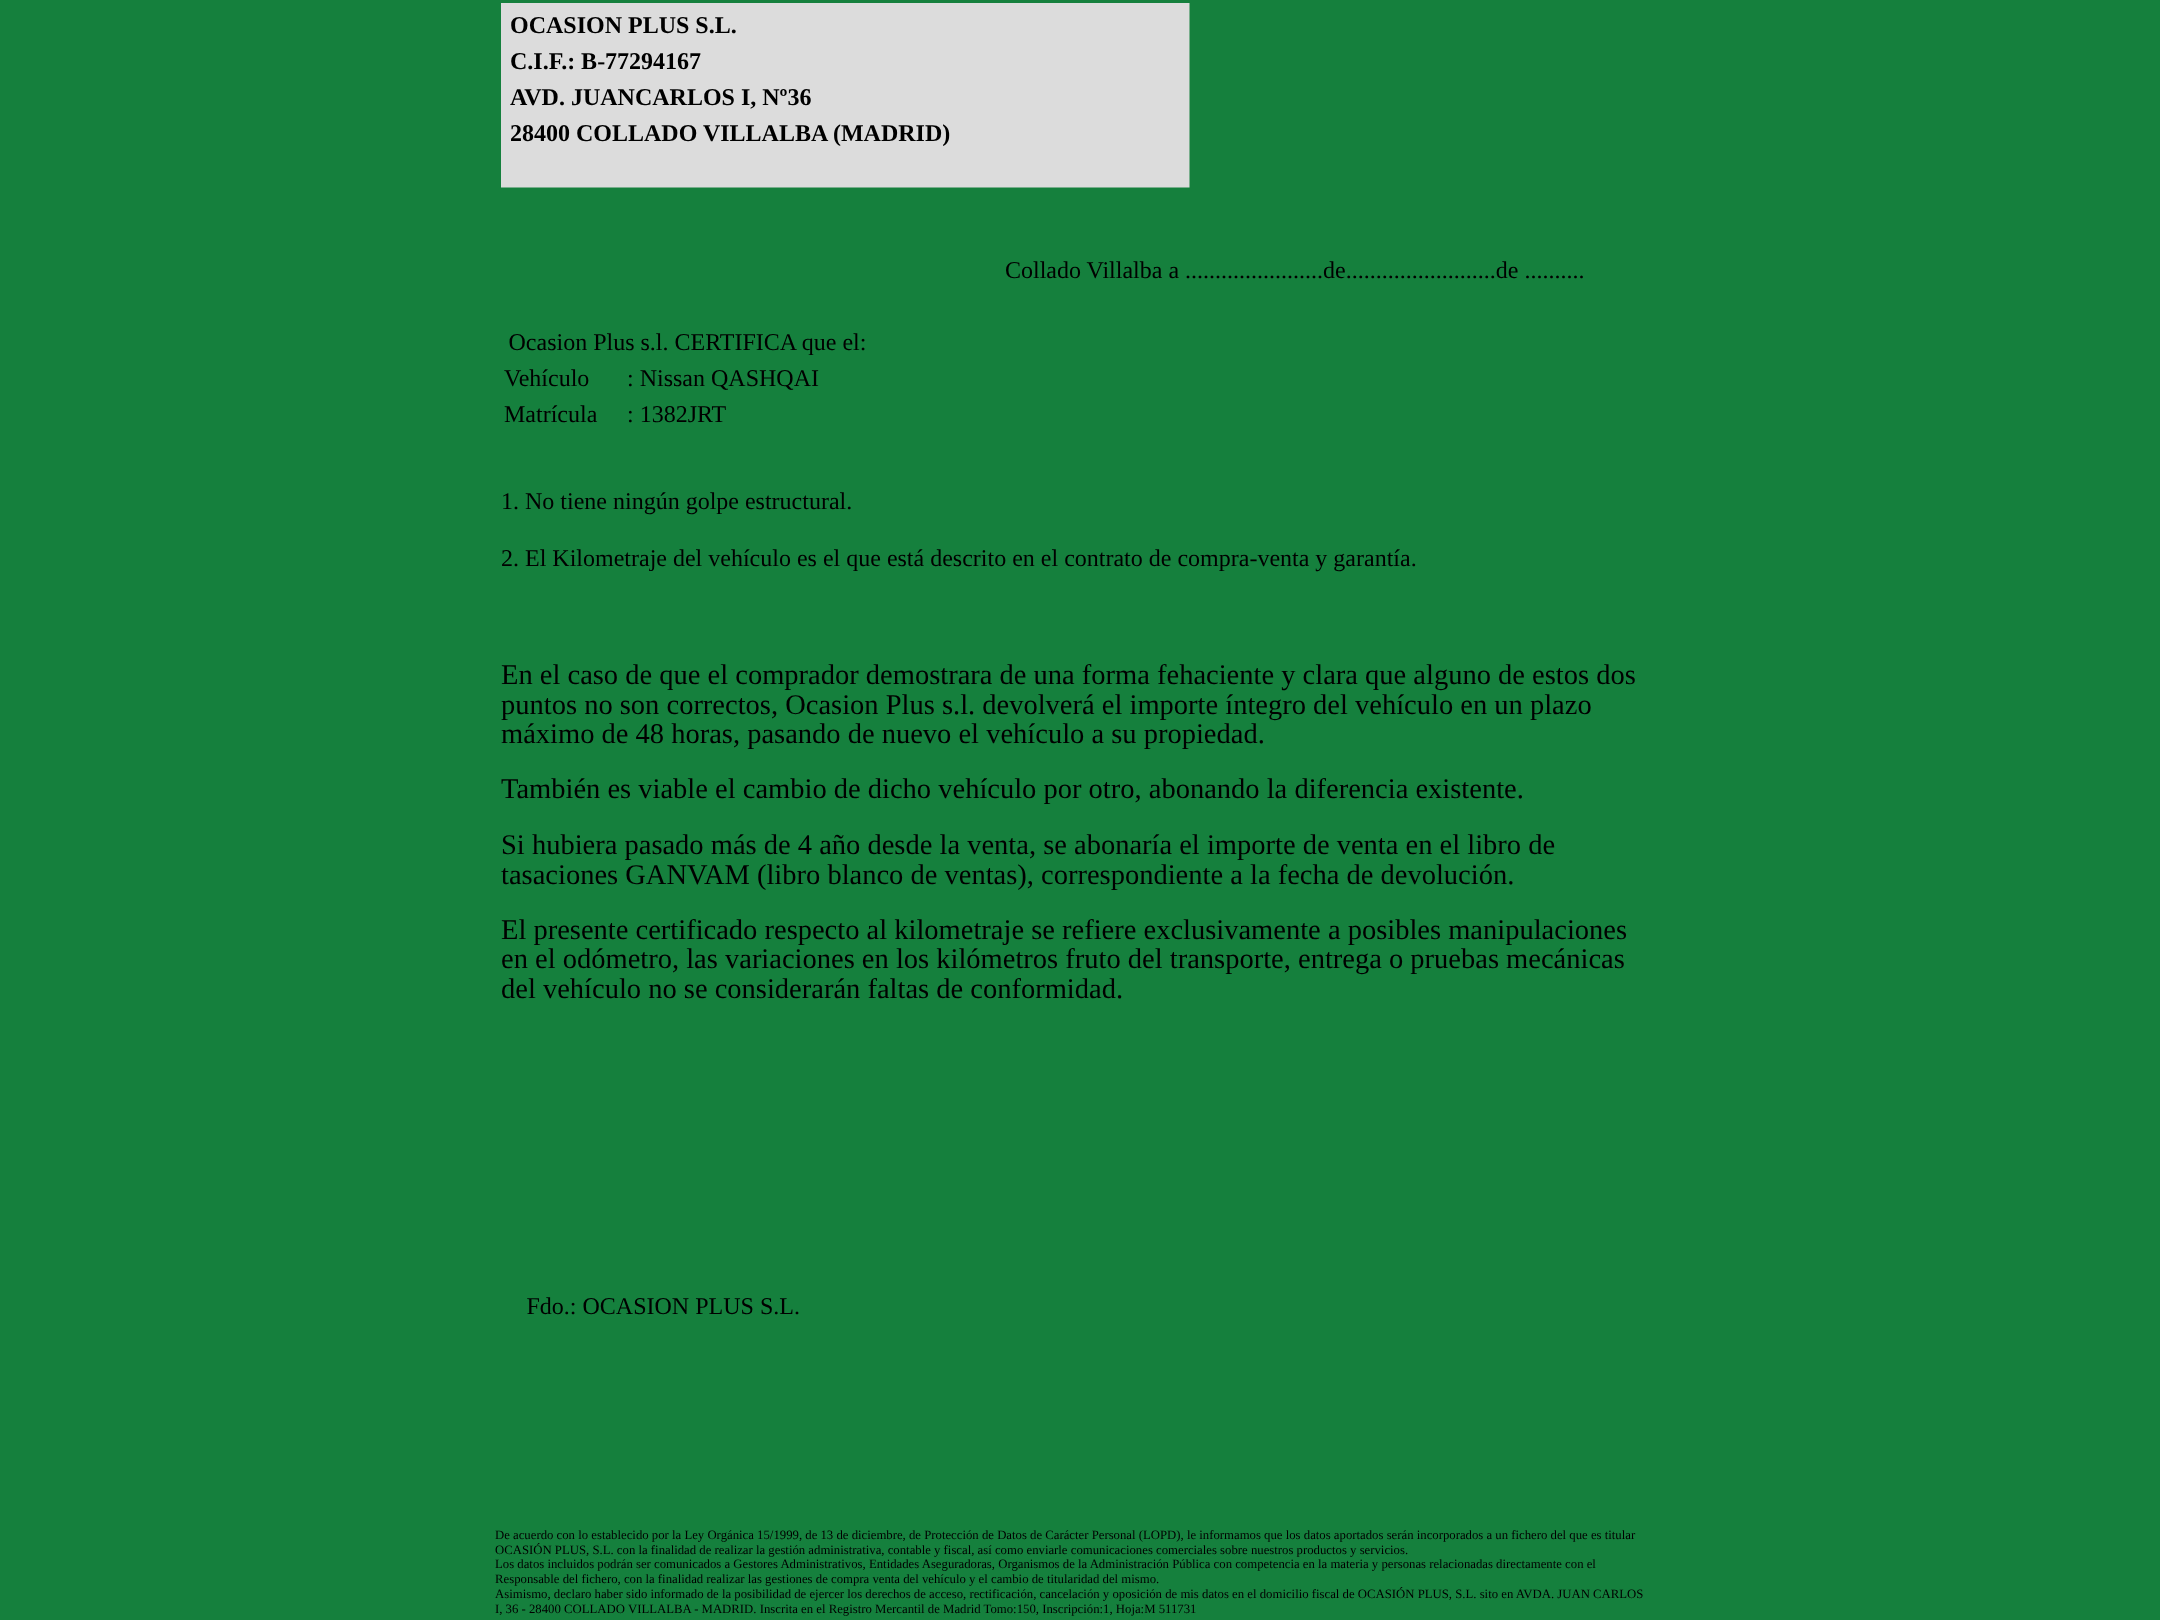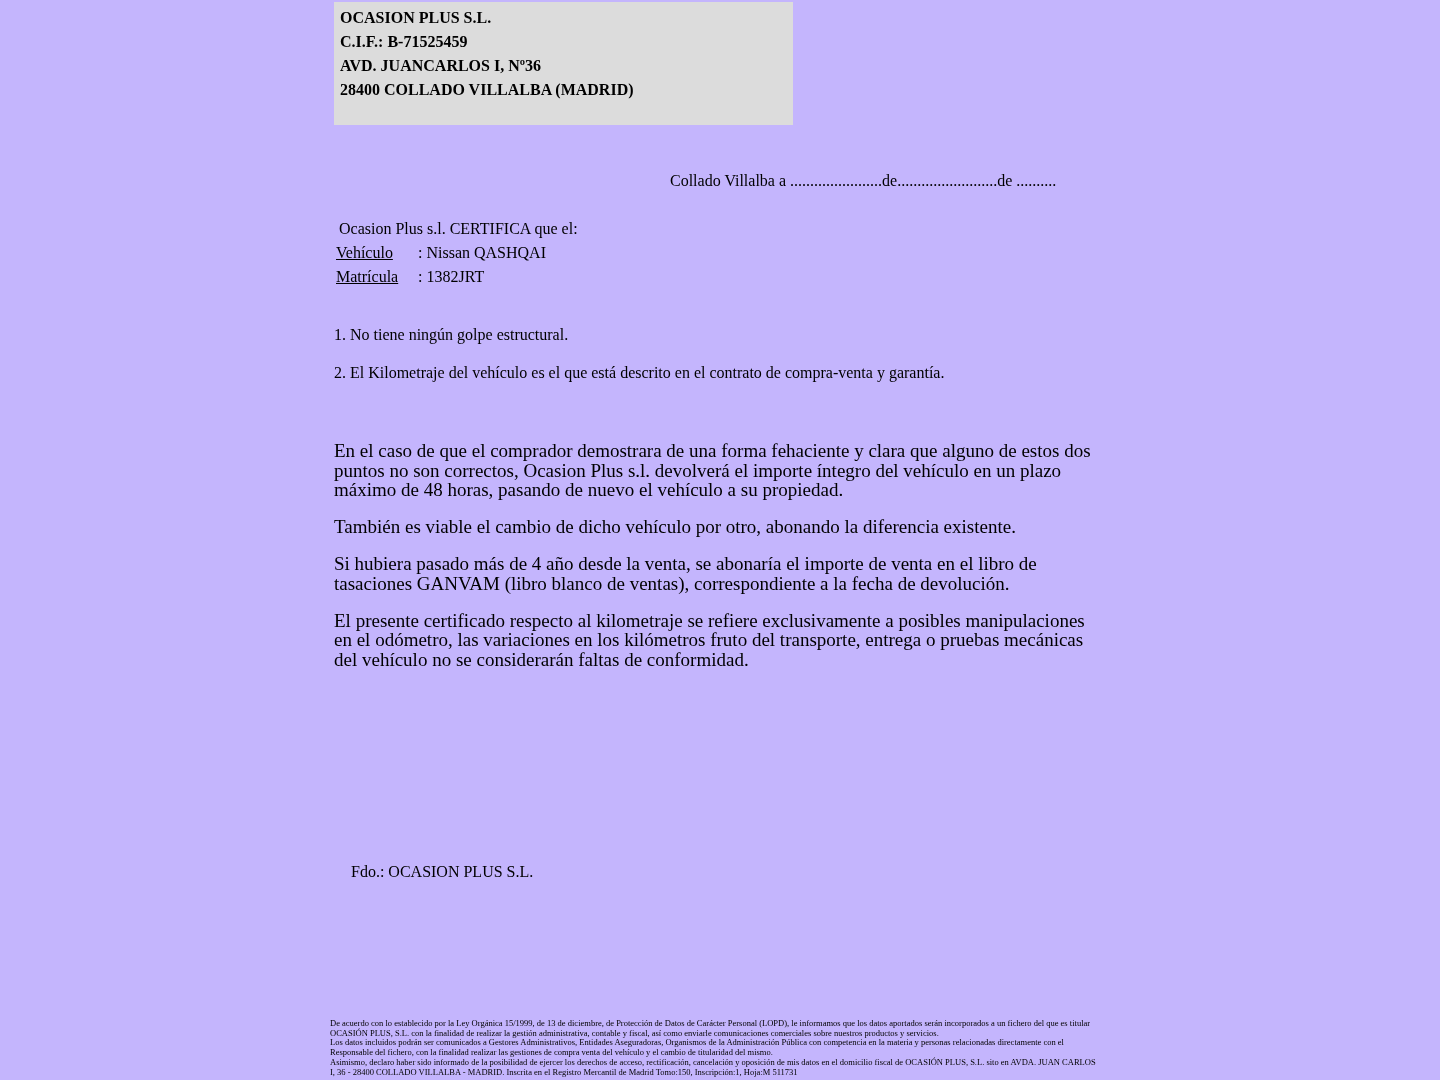--- a/index.html
+++ b/index.html
@@ -4,21 +4,21 @@
 <style>
   html, body {
     margin: 0;
     padding: 0;
     background: #ffffff;
   }
   .page {
     position: relative;
     width: 1440px;
     height: 1080px;
-    background: #c4b5fd;
+    background: #15803d;
     font-family: "Liberation Serif", serif;
     color: #000000;
     overflow: hidden;
   }
   .header-box {
     position: absolute;
     left: 334px;
     top: 2px;
     width: 459px;
     height: 123px;
@@ -44,21 +44,20 @@
     line-height: 24px;
   }
   .certify .intro {
     padding-left: 3px;
   }
   .lbl {
     display: inline-block;
     width: 82px;
   }
   .u {
-    text-decoration: underline;
   }
   .point {
     position: absolute;
     left: 334px;
     font-size: 16px;
     white-space: nowrap;
   }
   .point.p1 { top: 326px; }
   .point.p2 { top: 364px; }
   .paras {
@@ -93,21 +92,21 @@
     padding: 0;
   }
 </style>
 </head>
 <body>
 
 <div class="page">
 
   <div class="header-box">
     <div>OCASION PLUS S.L.</div>
-    <div>C.I.F.: B-71525459</div>
+    <div>C.I.F.: B-77294167</div>
     <div>AVD. JUANCARLOS I, Nº36</div>
     <div>28400 COLLADO VILLALBA (MADRID)</div>
   </div>
 
   <div class="date-line">Collado Villalba a .......................de.........................de ..........</div>
 
   <div class="certify">
     <div class="intro">Ocasion Plus s.l. CERTIFICA que el:</div>
     <div><span class="lbl"><span class="u">Vehículo</span></span><span>: Nissan QASHQAI</span></div>
     <div><span class="lbl"><span class="u">Matrícula</span></span><span>: 1382JRT</span></div>

